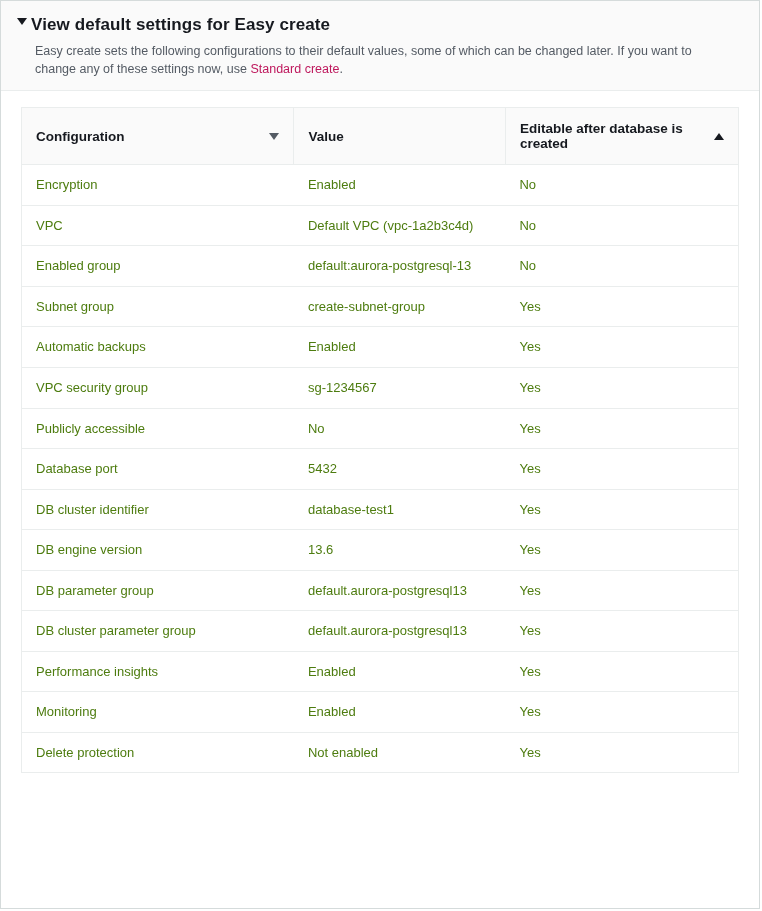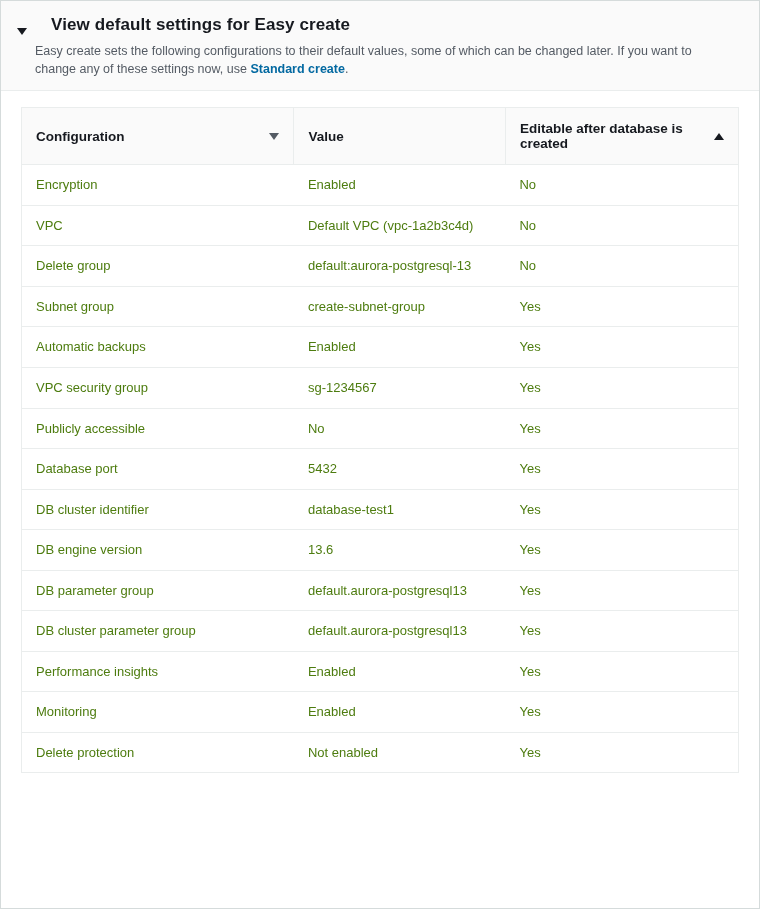--- a/index.html
+++ b/index.html
@@ -26,22 +26,22 @@
   }
   
   .header {
     background: #fafafa;
     border-bottom: 1px solid #eaeded;
     padding: 14px 16px 12px 16px;
     box-sizing: border-box;
   }
   .header-title-row {
     display: flex;
-    align-items: flex-end;
-    gap: 24px;
+    align-items: flex-start;
+    gap: 4px;
   }
   .caret {
     width: 0;
     height: 0;
     border-left: 5px solid transparent;
     border-right: 5px solid transparent;
     border-top: 7px solid #16191f;
     margin-top: 3px;
     flex: none;
     cursor: pointer;
@@ -53,23 +53,23 @@
     letter-spacing: 0.1px;
   }
   .header-desc {
     margin: 7px 0 0 18px;
     font-size: 12.5px;
     line-height: 1.45;
     color: #545b64;
     max-width: 700px;
   }
   .header-link {
-    color: #0369a1;
+    color: #be185d;
     text-decoration: none;
-    font-weight: bold;
+    font-weight: normal;
     cursor: pointer;
   }
 
   
   .table-wrap {
     padding: 16px 20px 0 20px;
     box-sizing: border-box;
     flex: 1;
   }
   table.settings {
@@ -164,21 +164,21 @@
           <td class="c-config">Encryption</td>
           <td class="c-value">Enabled</td>
           <td class="c-edit">No</td>
         </tr>
         <tr>
           <td class="c-config">VPC</td>
           <td class="c-value">Default VPC (vpc-1a2b3c4d)</td>
           <td class="c-edit">No</td>
         </tr>
         <tr>
-          <td class="c-config">Delete group</td>
+          <td class="c-config">Enabled group</td>
           <td class="c-value">default:aurora-postgresql-13</td>
           <td class="c-edit">No</td>
         </tr>
         <tr>
           <td class="c-config">Subnet group</td>
           <td class="c-value">create-subnet-group</td>
           <td class="c-edit">Yes</td>
         </tr>
         <tr>
           <td class="c-config">Automatic backups</td>

